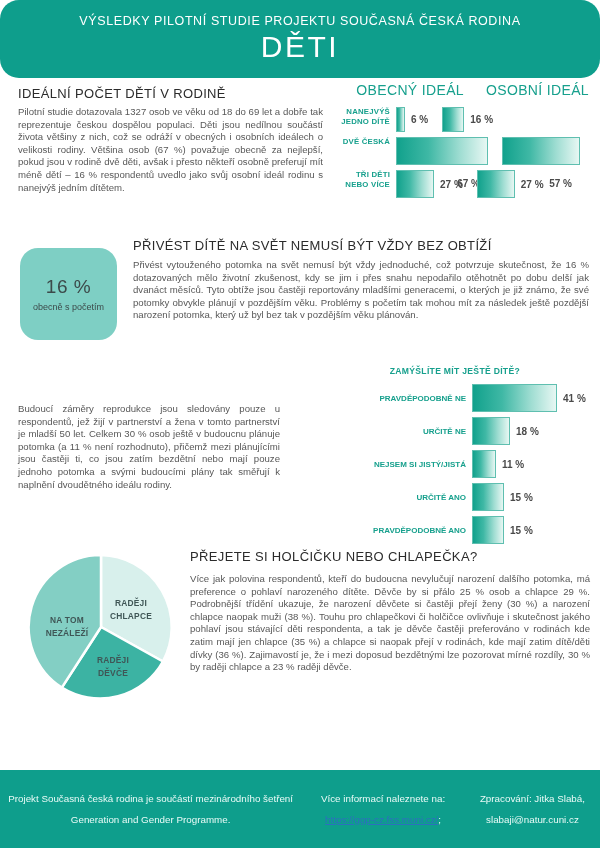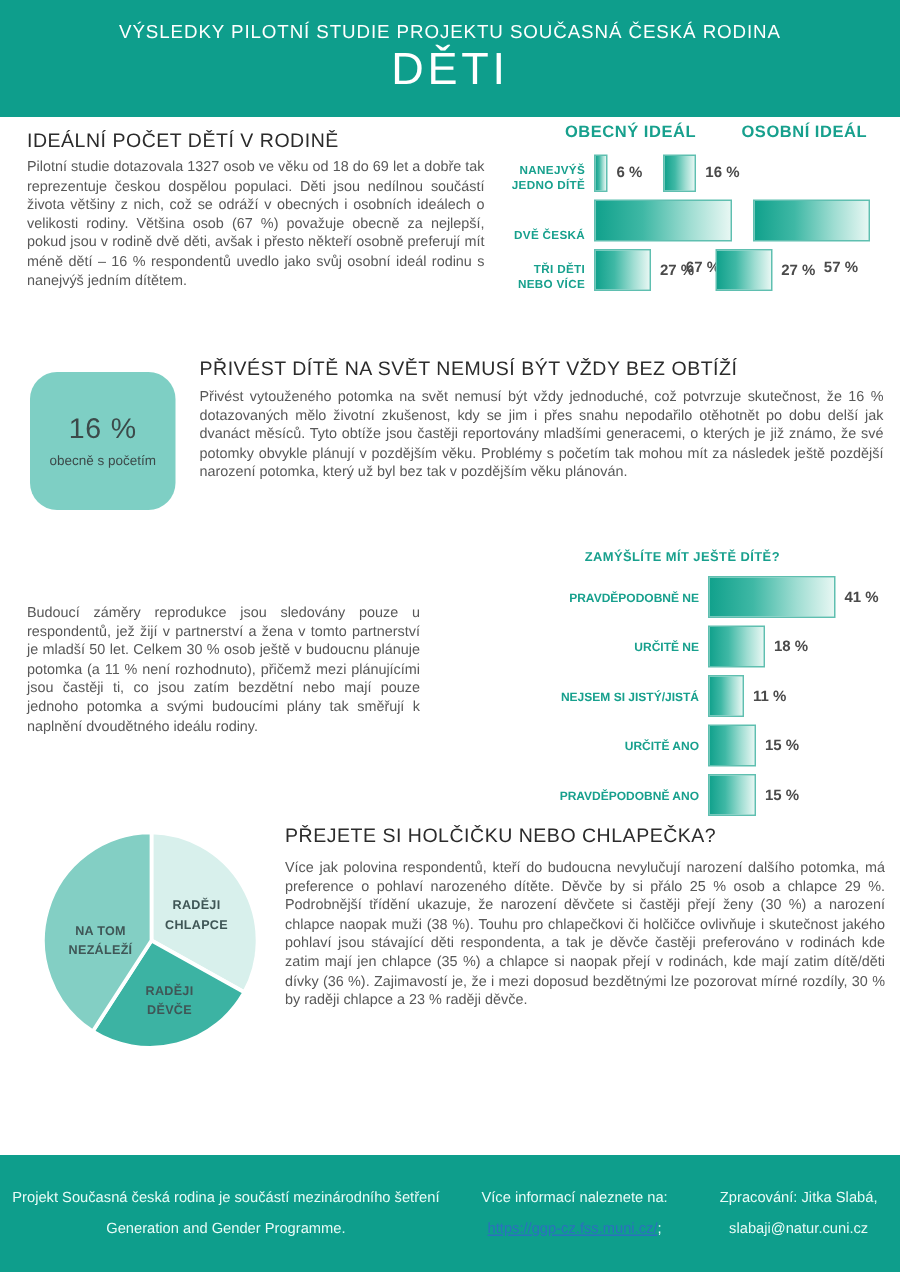--- a/index.html
+++ b/index.html
@@ -14,20 +14,21 @@
 
   
   .header {
     height: 78px;
     background: #0e9e8c;
     display: flex;
     flex-direction: column;
     align-items: center;
     justify-content: center;
     color: #ffffff;
+    border-radius: 19px;
   }
   .header-sub {
     font-size: 12.5px;
     letter-spacing: 0.6px;
     font-weight: 400;
     text-align: center;
     white-space: nowrap;
   }
   .header-title {
     font-size: 30px;
@@ -52,29 +53,29 @@
     text-align: justify;
   }
 
   
   .s1 { position: relative; padding: 10px 0 0 0; height: 148px; }
   .s1-title { position: absolute; left: 18px; top: 8px; }
   .s1-text  { position: absolute; left: 18px; top: 28px; width: 305px; }
 
   .chart-pair { position: absolute; left: 340px; top: 4px; width: 252px; }
   .bc-head {
-    font-size: 11px; font-weight: bold; color: #17a08d;
+    font-size: 14px; font-weight: normal; color: #17a08d;
     letter-spacing: 0.35px; text-align: center; white-space: nowrap;
   }
   .bc-headrow { display: flex; }
   .bc-headrow .h1 { width: 146px; text-align: right; padding-right: 22px; }
   .bc-headrow .h2 { width: 106px; text-align: right; padding-right: 14px; }
 
   .bc-rows { margin-top: 9px; }
-  .bc-row { display: flex; align-items: flex-end; margin-bottom: 5px; }
+  .bc-row { display: flex; align-items: flex-start; margin-bottom: 5px; }
   .bc-lab {
     width: 56px; text-align: right; padding-right: 6px;
     font-size: 7.8px; font-weight: bold; color: #17a08d;
     line-height: 9.5px; letter-spacing: 0.2px;
   }
   .bar-wrap { display: flex; align-items: center; }
   .bar {
     background: linear-gradient(to right, #11a18c 0%, #3fb8a5 35%, #9fddd2 70%, #e7f7f3 100%);
     border: 1px solid #5fbfb0;
     height: 25px;

